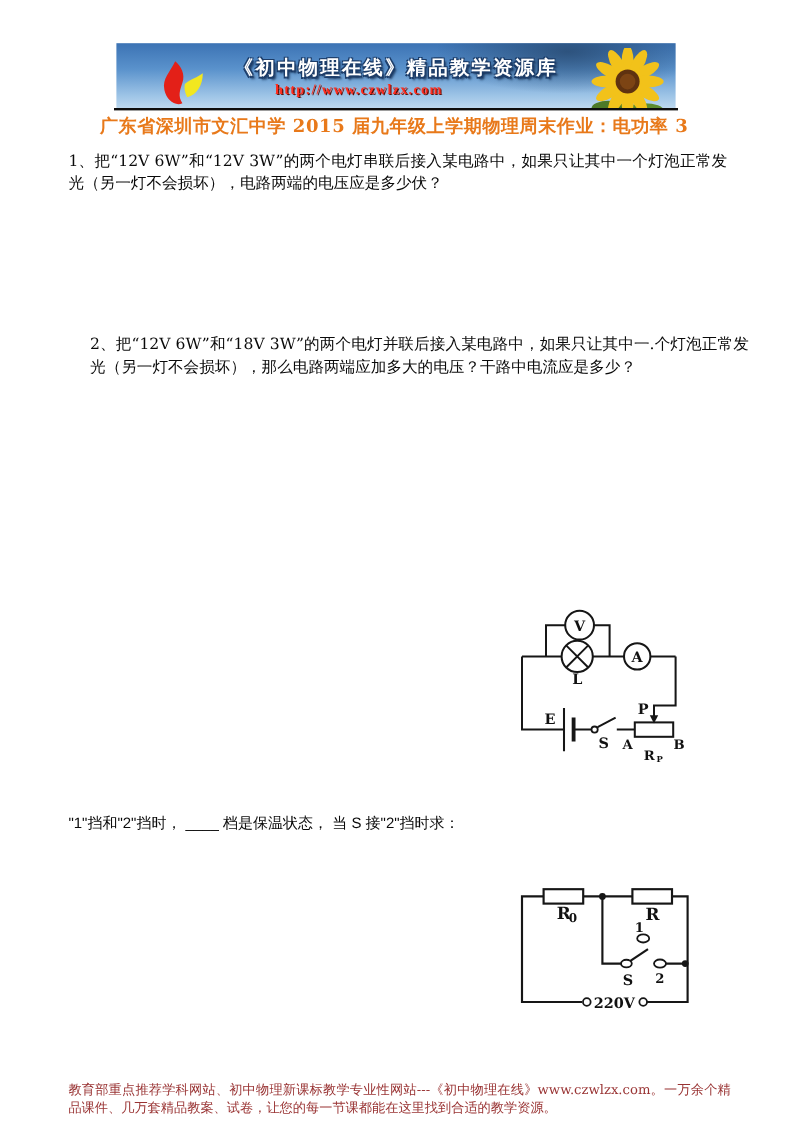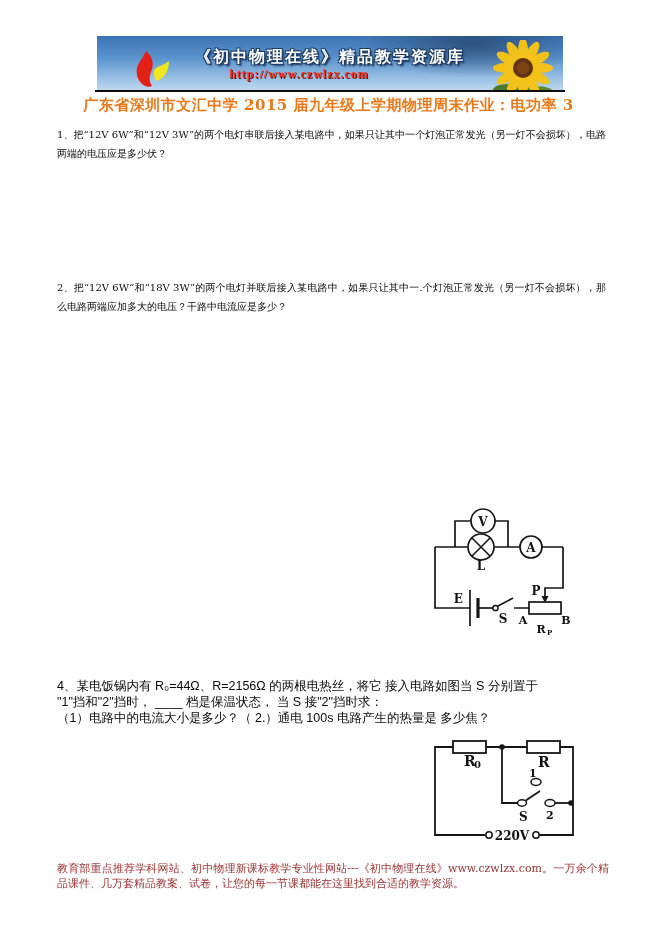--- a/index.html
+++ b/index.html
@@ -32,24 +32,24 @@
     text-shadow:1px 1px 0 #58110a; white-space:nowrap;
   }
   .banner-sunflower{position:absolute; right:4px; bottom:-6px; width:74px; height:56px;}
   
   .doc-title{
     position:absolute; left:0; top:96px; width:657px; text-align:center;
     font-size:15px; font-weight:bold; letter-spacing:.5px;
   }
   .q{
     position:absolute; left:57px; width:549px; text-align:justify;
-    font-size:10px; line-height:19px;
+    font-size:13px; line-height:19px;
   }
   .q1{top:125px;}
-  .q2{top:278px;}
+  .q2{top:278px;margin-left:18px;}
   .q3{top:429px; font-size:12.5px; line-height:17.5px;}
   .q4{top:679px; font-family:"Liberation Sans", sans-serif; font-size:12.5px; line-height:15.8px; text-align:left;}
   .q4 div{white-space:nowrap;}
   .footer{
     position:absolute; left:57px; top:861px; width:552px;
     font-size:11px; line-height:15px; text-align:justify;
   }
   
   .c3{position:absolute; left:423px; top:503px;}
   .c4{position:absolute; left:428px; top:735px;}
@@ -132,23 +132,21 @@
     <text x="40" y="100" font-size="12" text-anchor="end">E</text>
     <text x="80" y="120" font-size="12" text-anchor="middle">S</text>
     <text x="113" y="92" font-size="12" text-anchor="middle">P</text>
     <text x="100" y="121" font-size="11" text-anchor="middle">A</text>
     <text x="143" y="121" font-size="11" text-anchor="middle">B</text>
     <text x="118" y="130" font-size="11" text-anchor="middle">R</text>
     <text x="124" y="132" font-size="7">P</text>
   </svg>
 
   <div class="q q4">
-    <div>4、某电饭锅内有 R₀=44Ω、R=2156Ω 的两根电热丝，将它 接入电路如图当 S 分别置于</div>
     <div>"1"挡和"2"挡时， ____  档是保温状态， 当 S 接"2"挡时求：</div>
-    <div>（1）电路中的电流大小是多少？（ 2.）通电 100s 电路产生的热量是 多少焦？</div>
   </div>
 
   <svg class="c4" width="150" height="110" viewBox="0 0 150 110">
     <g stroke="#161616" stroke-width="1.8" fill="none">
       <path d="M25 12 H7 V100 H57"></path>
       <path d="M58 12 H99"></path>
       <path d="M132 12 H145 V100 H111"></path>
       <path d="M74 12 V68 H90"></path>
       <path d="M97 66 L112 56"></path>
       <path d="M127 68 H145"></path>
@@ -172,15 +170,15 @@
       <text x="118" y="84" font-size="11" font-family="Liberation Sans, sans-serif">2</text>
       <text x="91" y="86" font-size="12">S</text>
     </g>
     <g>
       <circle cx="61" cy="100" r="3.2" fill="#fff" stroke="#161616" stroke-width="1.5"></circle>
       <circle cx="108" cy="100" r="3.2" fill="#fff" stroke="#161616" stroke-width="1.5"></circle>
       <text x="84" y="105" font-size="12" text-anchor="middle">220V</text>
     </g>
   </svg>
 
-  <div class="footer" style="color:#993333;">教育部重点推荐学科网站、初中物理新课标教学专业性网站---《初中物理在线》www.czwlzx.com。一万余个精品课件、几万套精品教案、试卷，让您的每一节课都能在这里找到合适的教学资源。</div>
+  <div class="footer" style="color:#993333;margin-top:40px;">教育部重点推荐学科网站、初中物理新课标教学专业性网站---《初中物理在线》www.czwlzx.com。一万余个精品课件、几万套精品教案、试卷，让您的每一节课都能在这里找到合适的教学资源。</div>
 
 </div>
 
 </body></html>

